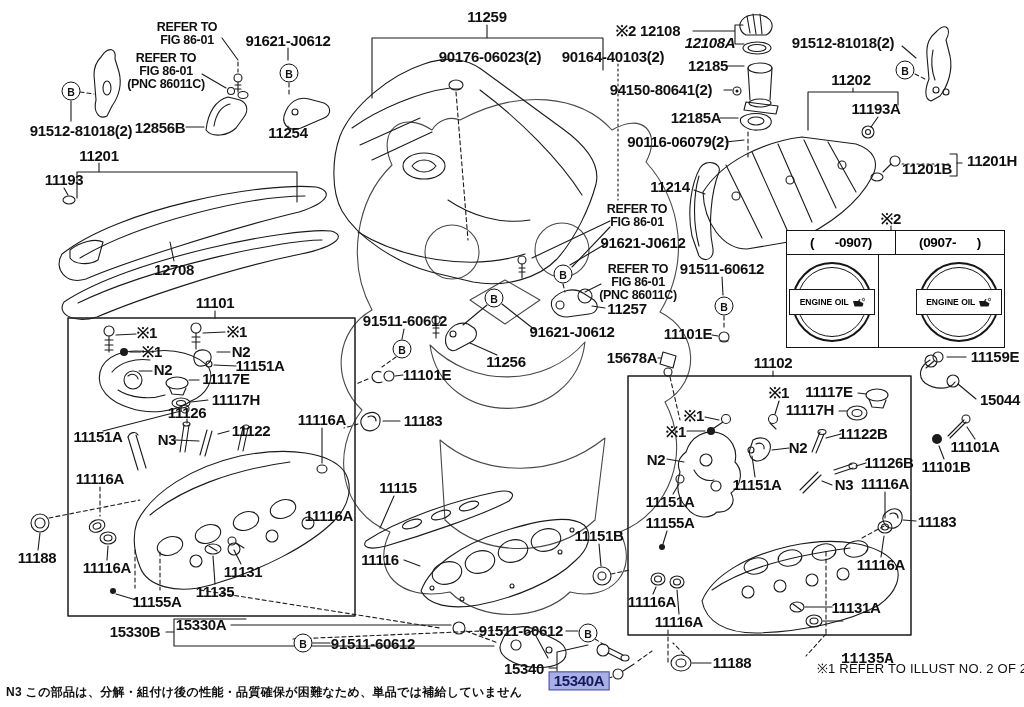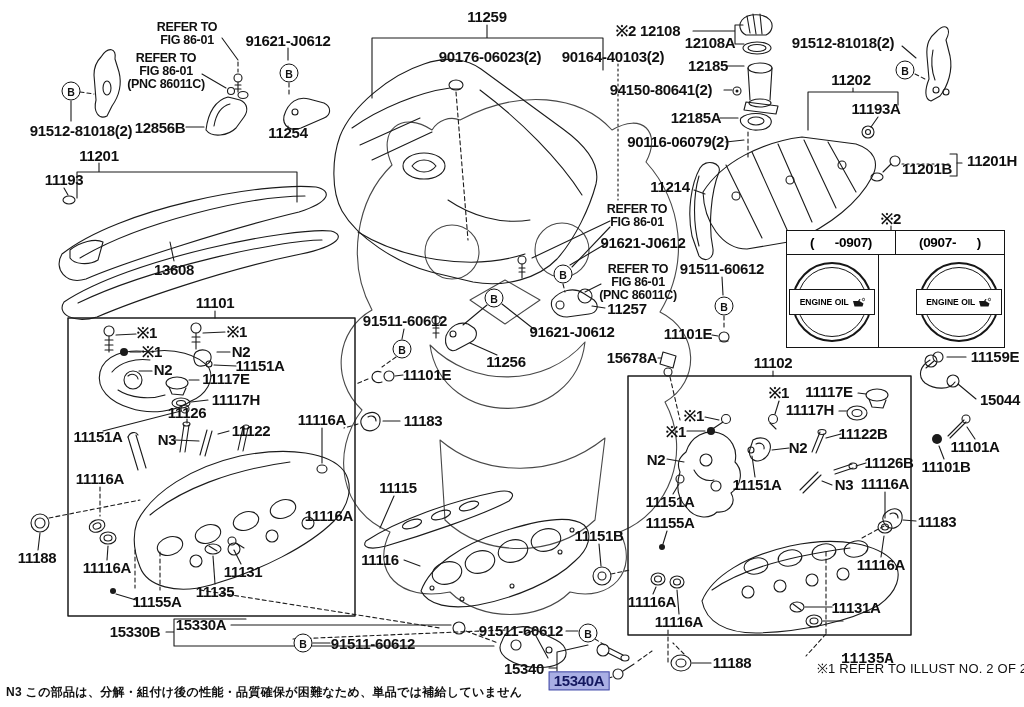--- a/index.html
+++ b/index.html
@@ -452,26 +452,26 @@
 FIG 86-01</div>
       <div class="lbl k-ref" style="left: 166px; top: 71px;">REFER TO
 FIG 86-01
 (PNC 86011C)</div>
       <div class="lbl k-part" style="left: 288px; top: 41px;">91621-J0612</div>
       <div class="lbl k-part" style="left: 81px; top: 131px;">91512-81018(2)</div>
       <div class="lbl k-part" style="left: 160px; top: 128px;">12856B</div>
       <div class="lbl k-part" style="left: 288px; top: 133px;">11254</div>
       <div class="lbl k-part" style="left: 99px; top: 156px;">11201</div>
       <div class="lbl k-part" style="left: 64px; top: 180px;">11193</div>
-      <div class="lbl k-part" style="left: 174px; top: 270px;">13608</div>
+      <div class="lbl k-part" style="left: 174px; top: 270px;">12708</div>
       <div class="lbl k-part" style="left: 487px; top: 17px;">11259</div>
       <div class="lbl k-part" style="left: 490px; top: 57px;">90176-06023(2)</div>
       <div class="lbl k-part" style="left: 613px; top: 57px;">90164-40103(2)</div>
       <div class="lbl k-part" style="left: 648px; top: 31px;">※2 12108</div>
-      <div class="lbl k-part" style="left: 710px; top: 43px;">12108A</div>
+      <div class="lbl k-part" style="left: 710px; top: 43px; font-style: italic;">12108A</div>
       <div class="lbl k-part" style="left: 708px; top: 66px;">12185</div>
       <div class="lbl k-part" style="left: 661px; top: 90px;">94150-80641(2)</div>
       <div class="lbl k-part" style="left: 696px; top: 118px;">12185A</div>
       <div class="lbl k-part" style="left: 678px; top: 142px;">90116-06079(2)</div>
       <div class="lbl k-part" style="left: 843px; top: 43px;">91512-81018(2)</div>
       <div class="lbl k-part" style="left: 851px; top: 80px;">11202</div>
       <div class="lbl k-part" style="left: 876px; top: 109px;">11193A</div>
       <div class="lbl k-part" style="left: 927px; top: 169px;">11201B</div>
       <div class="lbl k-part" style="left: 992px; top: 161px;">11201H</div>
       <div class="lbl k-part" style="left: 670px; top: 187px;">11214</div>

